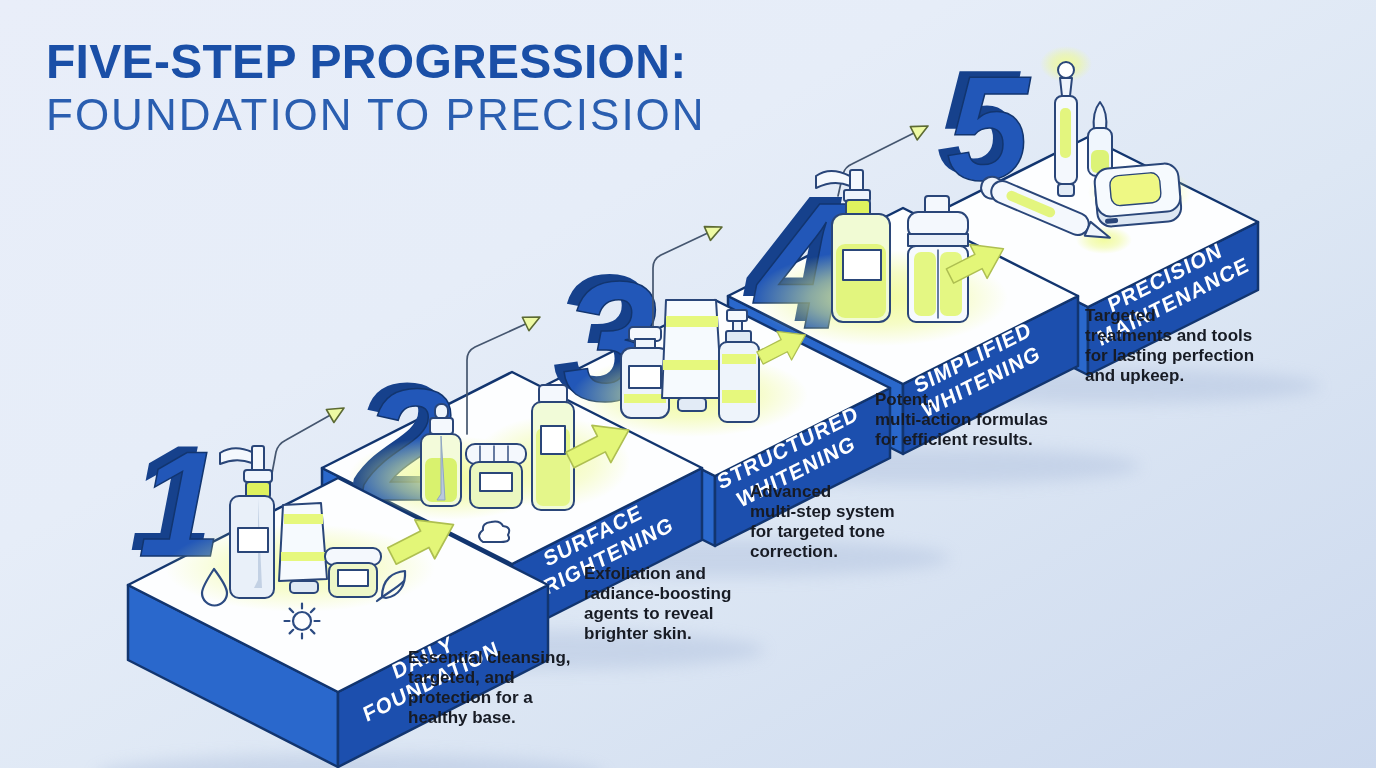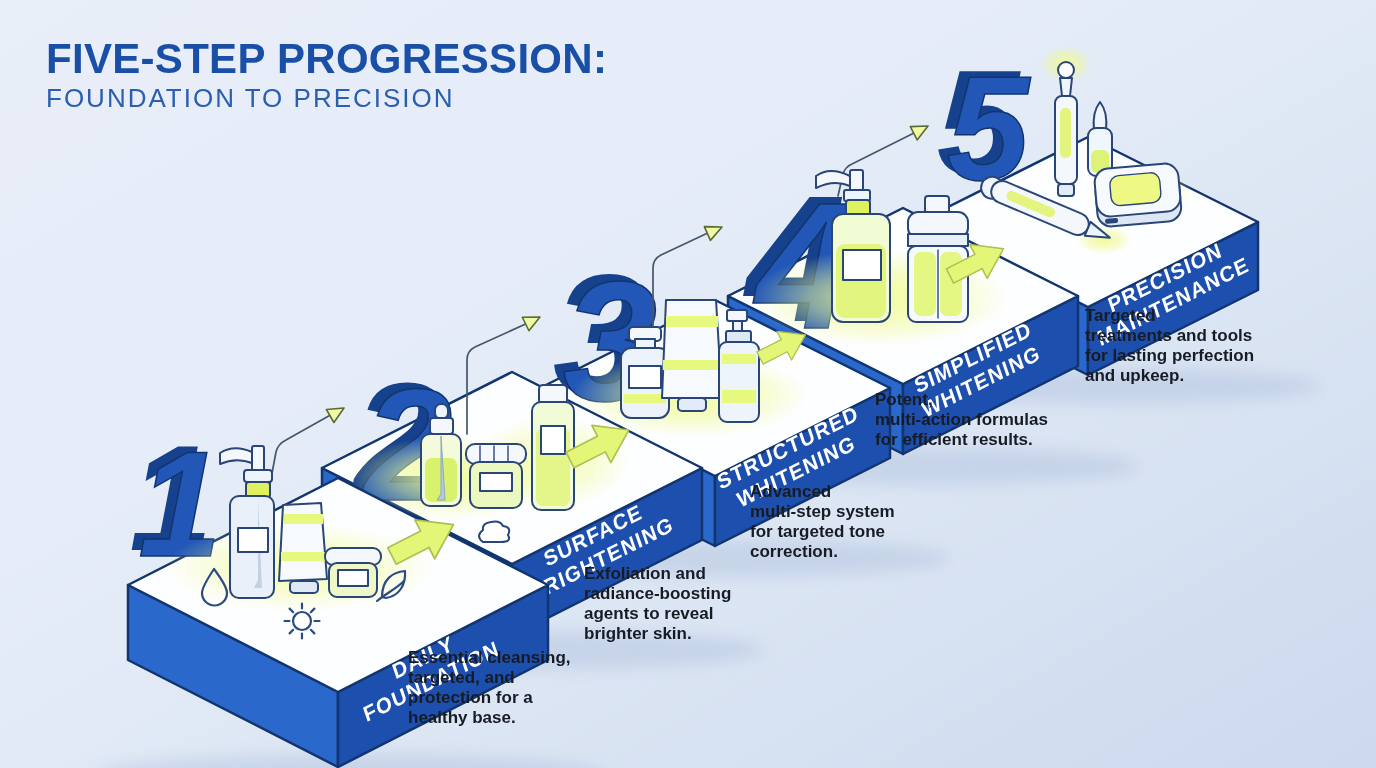--- a/index.html
+++ b/index.html
@@ -3,22 +3,22 @@
 <meta charset="utf-8">
 <style>
   html,body{margin:0;padding:0;}
   body{font-family:"Liberation Sans",sans-serif;}
   .stage{
     position:relative;width:1376px;height:768px;overflow:hidden;
     background:linear-gradient(150deg,#e9eef9 0%,#e6edf8 35%,#dde7f4 60%,#ccd9ee 100%);
   }
   .scene{position:absolute;left:0;top:0;}
   .title{position:absolute;left:46px;top:36px;line-height:1.08;}
-  .t1{font-size:42px;font-weight:bold;color:#1a4fa7;letter-spacing:.3px;}
-  .t2{font-size:26px;font-weight:normal;color:#2a5eb0;letter-spacing:2px;margin-top:3px;}
+  .t1{font-size:48px;font-weight:bold;color:#1a4fa7;letter-spacing:.3px;}
+  .t2{font-size:44px;font-weight:normal;color:#2a5eb0;letter-spacing:2px;margin-top:3px;}
   .desc{
     position:absolute;font-weight:bold;font-size:17px;line-height:1.17;
     color:#171b24;text-align:left;white-space:pre-line;
   }
   .plabel{font-family:"Liberation Sans",sans-serif;font-weight:bold;font-size:21px;
           fill:#ffffff;letter-spacing:1.2px;}
   .num{font-family:"Liberation Sans",sans-serif;font-style:italic;font-weight:bold;}
   .num-back{fill:#16418c;}
   .num-front{fill:#2257b8;stroke:#12356f;stroke-width:1.5px;}
   .ln{stroke:#2a4679;stroke-width:2;stroke-linejoin:round;stroke-linecap:round;}

